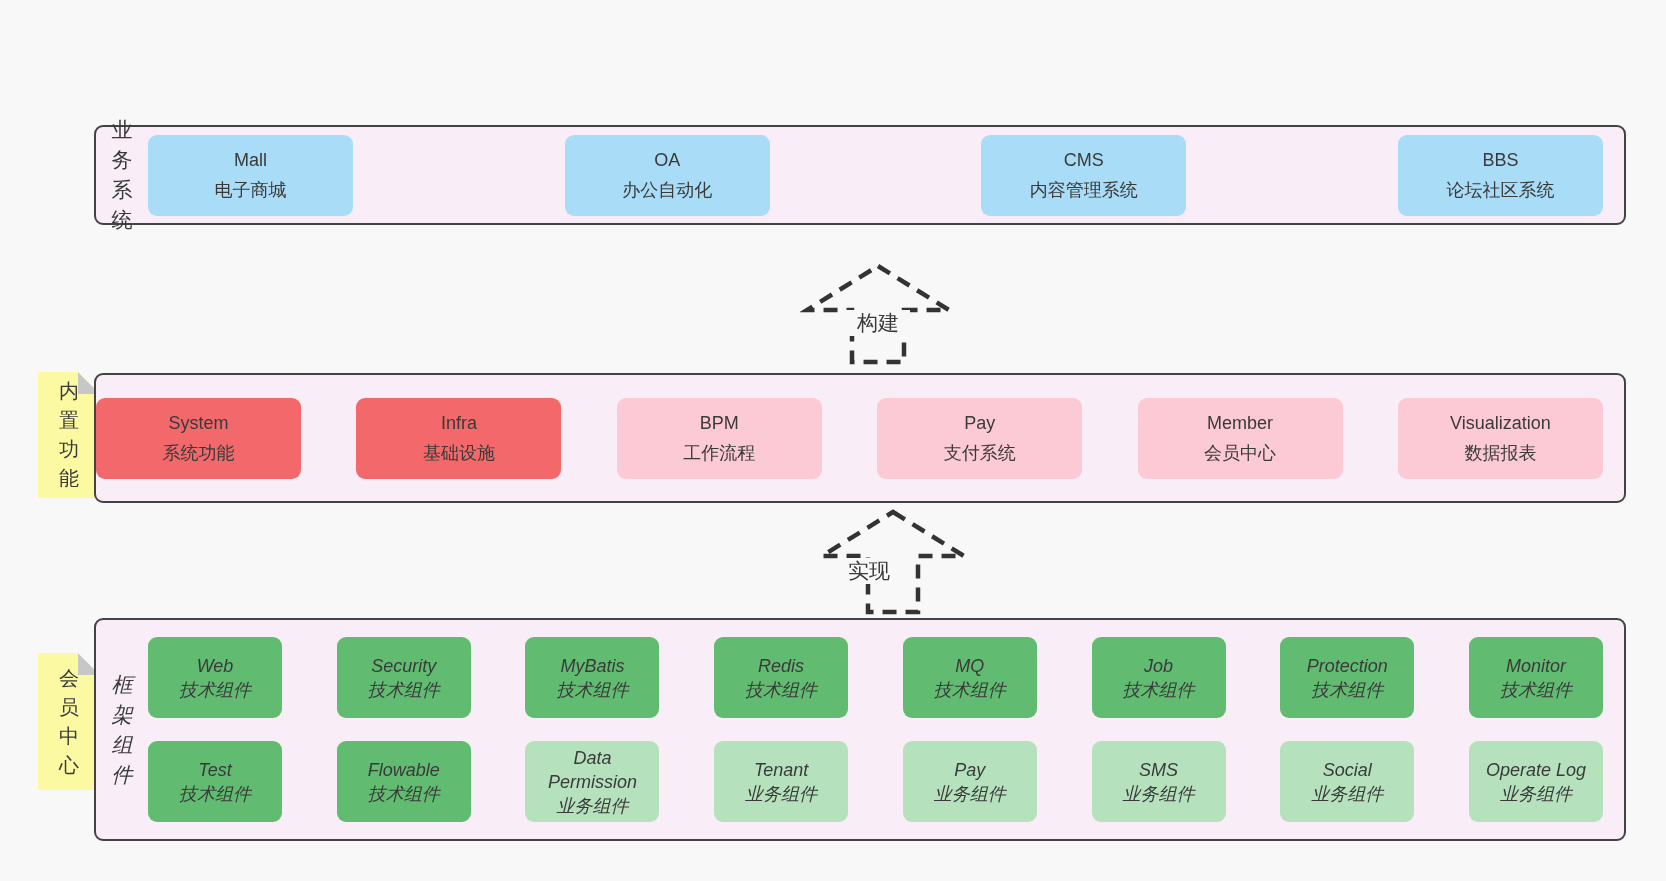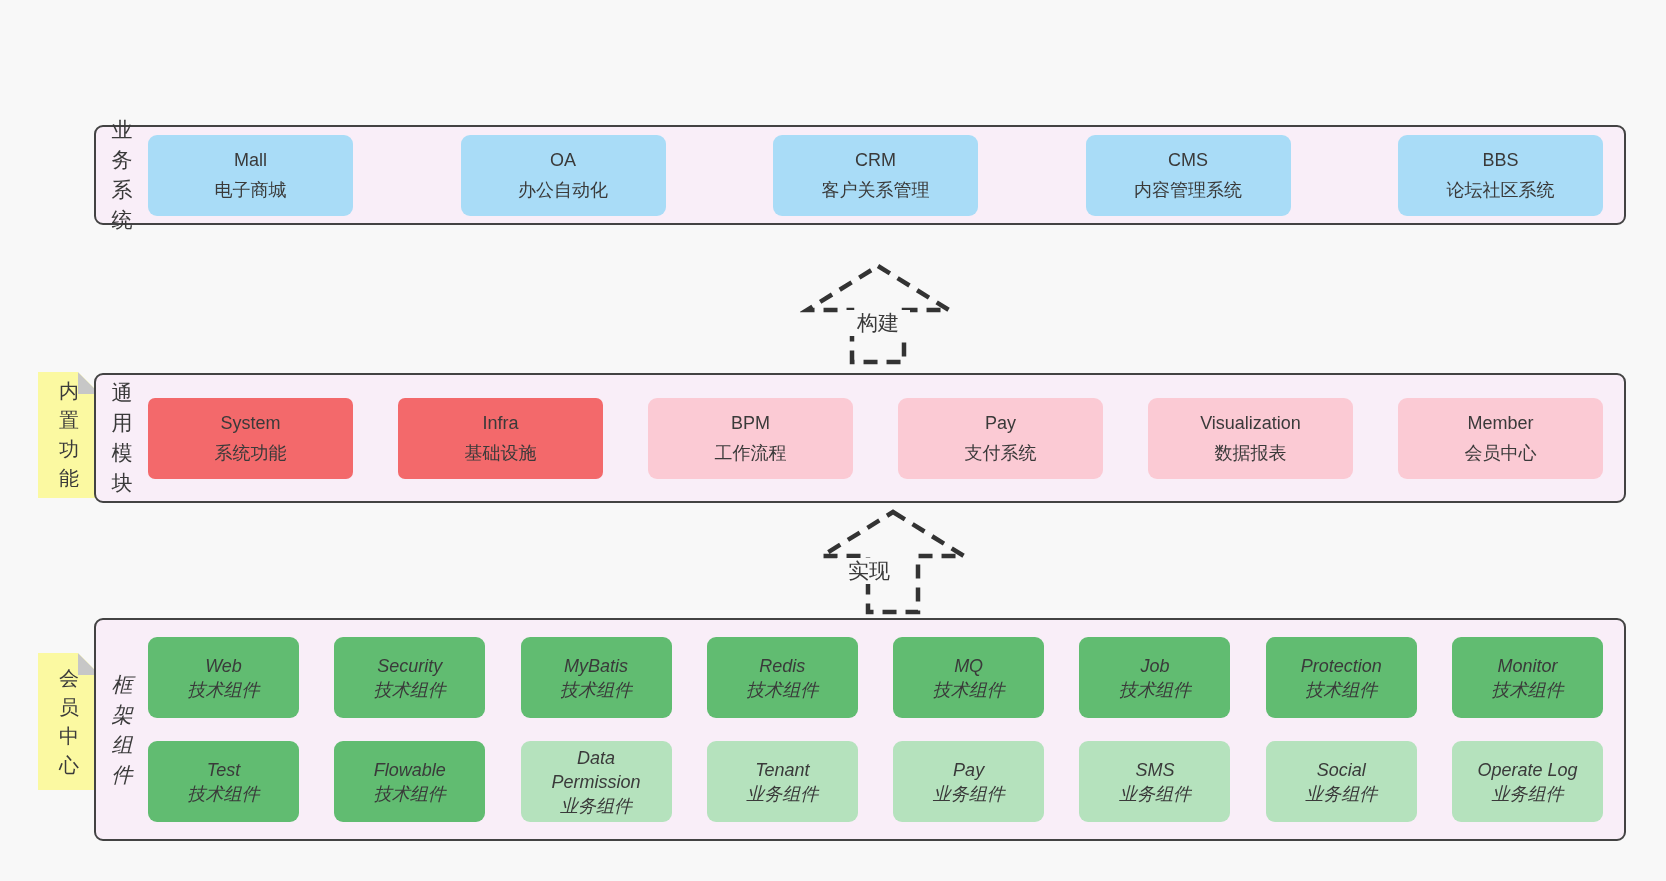--- a/index.html
+++ b/index.html
@@ -15,23 +15,23 @@
   .gutter{width:52px;flex:0 0 52px;display:flex;align-items:center;justify-content:center;}
   .v-label{font-size:21px;line-height:30px;width:24px;word-break:break-all;text-align:center;color:var(--c-text,#3a3a3a);}
   .boxes{flex:1;display:flex;justify-content:space-between;align-items:center;padding-right:21px;}
   .rows{flex:1;display:flex;flex-direction:column;justify-content:center;gap:23px;padding-right:21px;}
   .rows .boxes{flex:none;padding-right:0;}
 
   
   .box{height:81px;border-radius:9px;display:flex;flex-direction:column;align-items:center;
        justify-content:center;text-align:center;font-size:18px;line-height:24px;box-sizing:border-box;}
   .box6{width:205px;padding:0 10px;gap:6px;}
-  .box8{width:151px;padding:0 13px;}
+  .box8{width:134px;padding:0 13px;}
   .box-blue{background:var(--c-blue,#a9dcf7);}
-  .box-red{background:var(--c-red,#f3696b);border-radius:7px;}
+  .box-red{background:var(--c-red,#f3696b);}
   .box-pink{background:var(--c-pink,#fbcad4);}
   .box-green{background:var(--c-green,#61bc71);}
   .box-green-light{background:var(--c-greenLight,#b5e2bd);}
 
   
   .sticky{position:absolute;left:38px;width:62px;background:var(--c-yellow,#fbf9a1);
           display:flex;align-items:center;justify-content:center;z-index:1;
           clip-path:polygon(0 0,calc(100% - 22px) 0,100% 22px,100% 100%,0 100%);}
   .sticky-mid{top:372px;height:126px;}
   .sticky-bottom{top:653px;height:137px;}
@@ -59,71 +59,64 @@
     <div class="boxes">
         <div class="box box6 box-blue">
           <div class="box-name">Mall</div>
           <div class="box-desc">电子商城</div>
         </div>
         <div class="box box6 box-blue">
           <div class="box-name">OA</div>
           <div class="box-desc">办公自动化</div>
         </div>
         <div class="box box6 box-blue">
-          <div class="box-name">CRM</div>
-          <div class="box-desc">客户关系管理</div>
-        </div>
-        <div class="box box6 box-blue">
           <div class="box-name">CMS</div>
           <div class="box-desc">内容管理系统</div>
         </div>
         <div class="box box6 box-blue">
           <div class="box-name">BBS</div>
           <div class="box-desc">论坛社区系统</div>
         </div>
       </div>
   </div>
 
   <svg class="arrow-svg" style="left:800px;top:258px;" width="160" height="110" viewBox="0 0 160 110">
     <path d="M78 8 L149 52 L104 52 L104 104 L52 104 L52 52 L7 52 Z"></path>
   </svg>
   <div class="arrow-label arrow-label-build">构建</div>
 
   <div class="sticky sticky-mid">
     <div class="fold"></div>
     <div class="v-label">内置功能</div>
   </div>
   <div class="panel panel-mid">
-    <div class="gutter">
-      <div class="v-label">通用模块</div>
-    </div>
     <div class="boxes">
         <div class="box box6 box-red">
           <div class="box-name">System</div>
           <div class="box-desc">系统功能</div>
         </div>
         <div class="box box6 box-red">
           <div class="box-name">Infra</div>
           <div class="box-desc">基础设施</div>
         </div>
         <div class="box box6 box-pink">
           <div class="box-name">BPM</div>
           <div class="box-desc">工作流程</div>
         </div>
         <div class="box box6 box-pink">
           <div class="box-name">Pay</div>
           <div class="box-desc">支付系统</div>
         </div>
         <div class="box box6 box-pink">
+          <div class="box-name">Member</div>
+          <div class="box-desc">会员中心</div>
+        </div>
+        <div class="box box6 box-pink">
           <div class="box-name">Visualization</div>
           <div class="box-desc">数据报表</div>
-        </div>
-        <div class="box box6 box-pink">
-          <div class="box-name">Member</div>
-          <div class="box-desc">会员中心</div>
         </div>
       </div>
   </div>
 
   <svg class="arrow-svg" style="left:815px;top:504px;" width="160" height="112" viewBox="0 0 160 112">
     <path d="M78 8 L149 52 L103 52 L103 108 L53 108 L53 52 L7 52 Z"></path>
   </svg>
   <div class="arrow-label arrow-label-impl">实现</div>
 
   <div class="sticky sticky-bottom">

